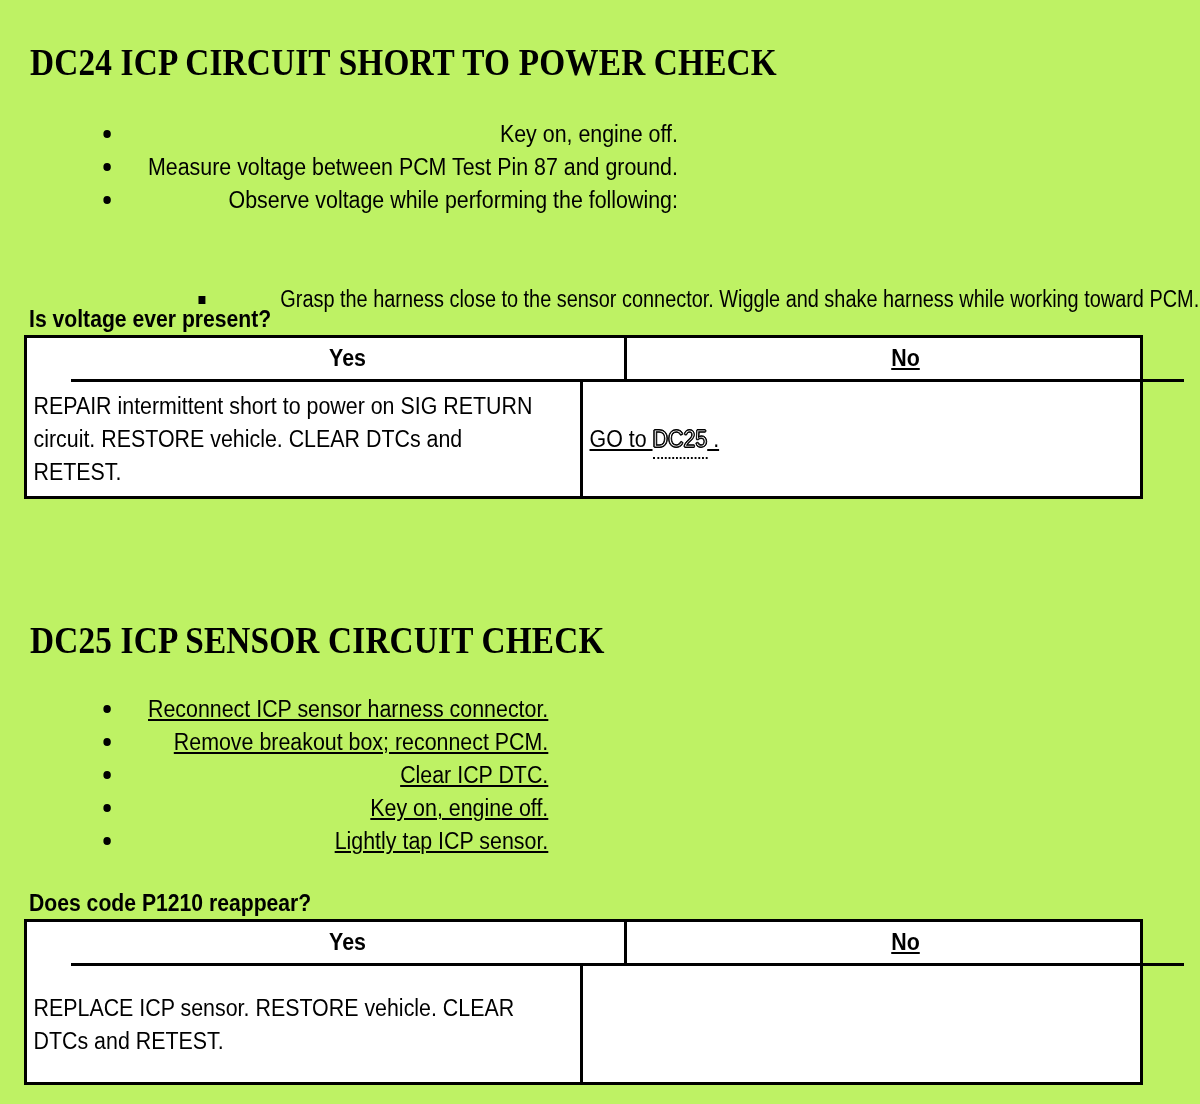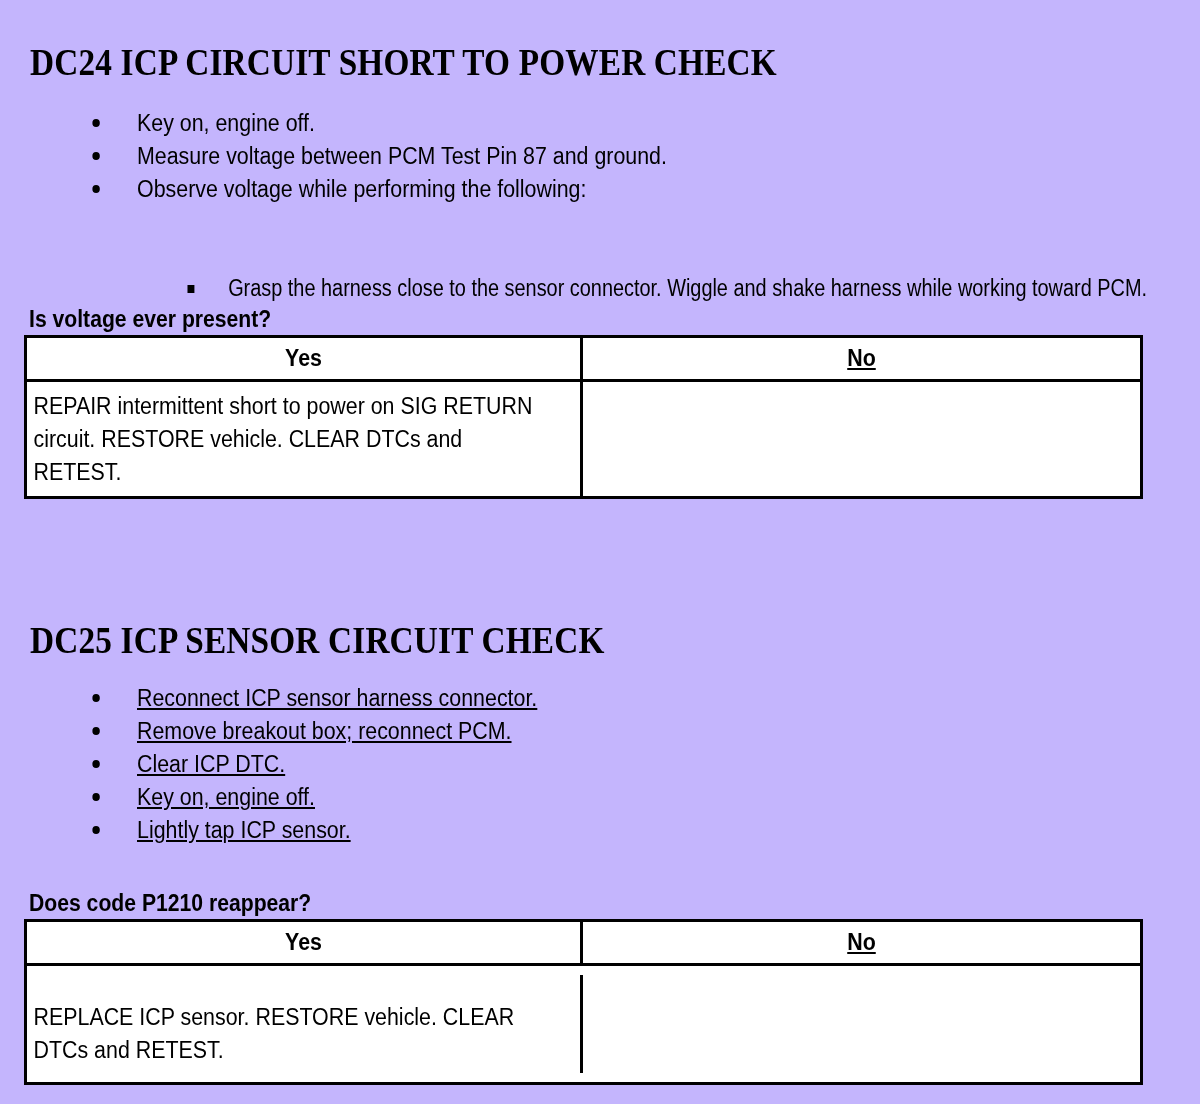--- a/index.html
+++ b/index.html
@@ -14,21 +14,21 @@
     position: relative;
     font-family: "Liberation Sans", "DejaVu Sans", sans-serif;
     color: #000000;
     overflow: hidden;
     -webkit-font-smoothing: none;
   }
 
   .page {
     position: absolute;
     inset: 0;
-    background: #c4b5fd;
+    background: #bef264;
   }
 
   
   .section-title {
     position: absolute;
     font-family: "Liberation Serif", "DejaVu Serif", serif;
     font-weight: bold;
     font-size: 37px;
     line-height: 40px;
     letter-spacing: 0.2px;
@@ -37,22 +37,23 @@
     white-space: nowrap;
     color: #000;
   }
   #title-dc24 { left: 30px; top: 18px; }
   #title-dc25 { left: 30px; top: 596px; }
 
   
   .bullet-list {
     position: absolute;
     list-style: none;
-    margin: 4px;
-    padding: 0;
+    margin: 15px;
+    padding: 0;
+    text-align: right;
   }
   .bullet-item {
     position: relative;
     font-size: 23px;
     line-height: 33px;
     font-family: "Liberation Sans", "DejaVu Sans", sans-serif;
     transform: scaleX(0.93);
     transform-origin: left top;
     white-space: nowrap;
     color: #000;
@@ -123,20 +124,21 @@
   #table-1 { top: 335px; }
   #table-2 { top: 919px; }
 
   .decision-table .row {
     display: flex;
     width: 100%;
     box-sizing: border-box;
   }
   .decision-table .header-row {
     border-bottom: 3px solid #000;
+    margin-left: 44px;
   }
   .decision-table .cell {
     box-sizing: border-box;
     padding: 0;
   }
   .col-yes {
     width: 556px;
     border-right: 3px solid #000;
     box-sizing: border-box;
   }
@@ -163,21 +165,21 @@
     transform: scaleX(0.93);
     transform-origin: left top;
     color: #000;
   }
   #table-1 .r1-body .col-yes .body-cell-inner { padding-top: 8px; }
   #table-1 .r1-body .col-no .body-cell-inner  { padding-top: 41px; }
   #table-1 .r1-body { min-height: 114px; border-radius: 17px; }
 
   #table-2 .r2-body .col-yes .body-cell-inner { padding-top: 26px; }
   #table-2 .r2-body .col-no .body-cell-inner  { padding-top: 8px; }
-  #table-2 .r2-body { min-height: 116px; align-items: center; }
+  #table-2 .r2-body { min-height: 116px; }
 
   
   .doc-link {
     display: inline-block;
     color: #ffffff;
     -webkit-text-stroke: 1px #000;
     text-stroke: 1px #000;
     text-shadow:
       -1px 0 #000, 1px 0 #000, 0 -1px #000, 0 1px #000;
     border-bottom: 2px dotted #000;
@@ -223,20 +225,23 @@
         <div class="header-cell-inner">Yes</div>
       </div>
       <div class="cell col-no">
         <div class="header-cell-inner">No</div>
       </div>
     </div>
     <div class="row r1-body">
       <div class="cell col-yes">
         <div class="body-cell-inner">REPAIR intermittent short to power on SIG RETURN circuit. RESTORE vehicle. CLEAR DTCs and RETEST.</div>
       </div>
+      <div class="cell col-no">
+        <div class="body-cell-inner"><span>GO to </span><a class="doc-link" href="#title-dc25">DC25</a><span> .</span></div>
+      </div>
     </div>
   </div>
 
   <h1 class="section-title" id="title-dc25">DC25 ICP SENSOR CIRCUIT CHECK</h1>
 
   <ul class="bullet-list" id="list-dc25">
     <li class="bullet-item">
       <span class="bullet-dot"></span>
       <span>Reconnect ICP sensor harness connector.</span>
     </li>

